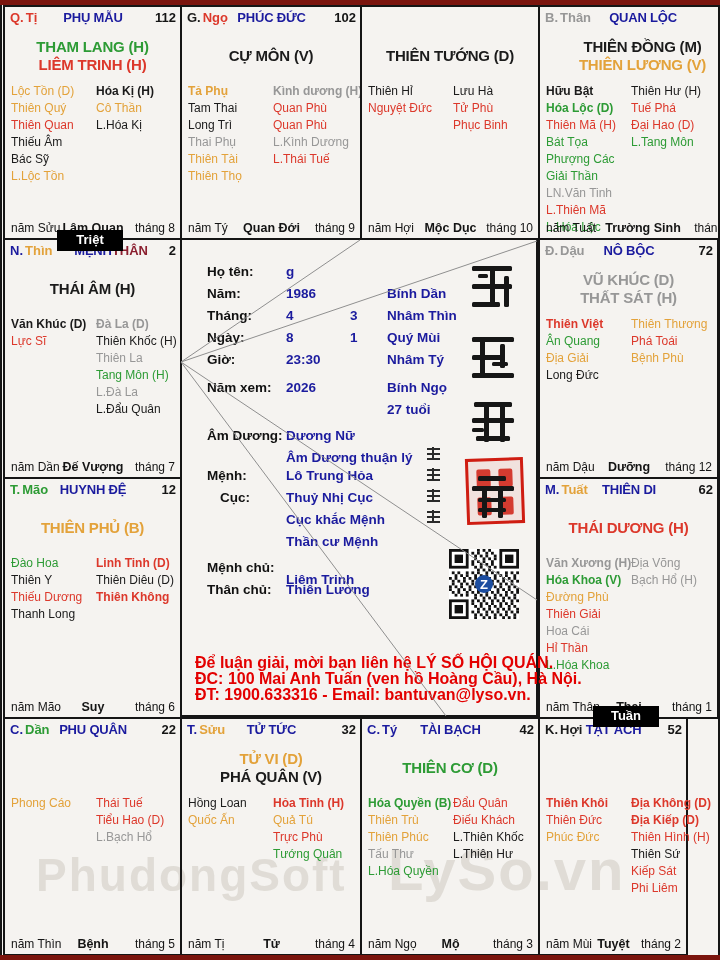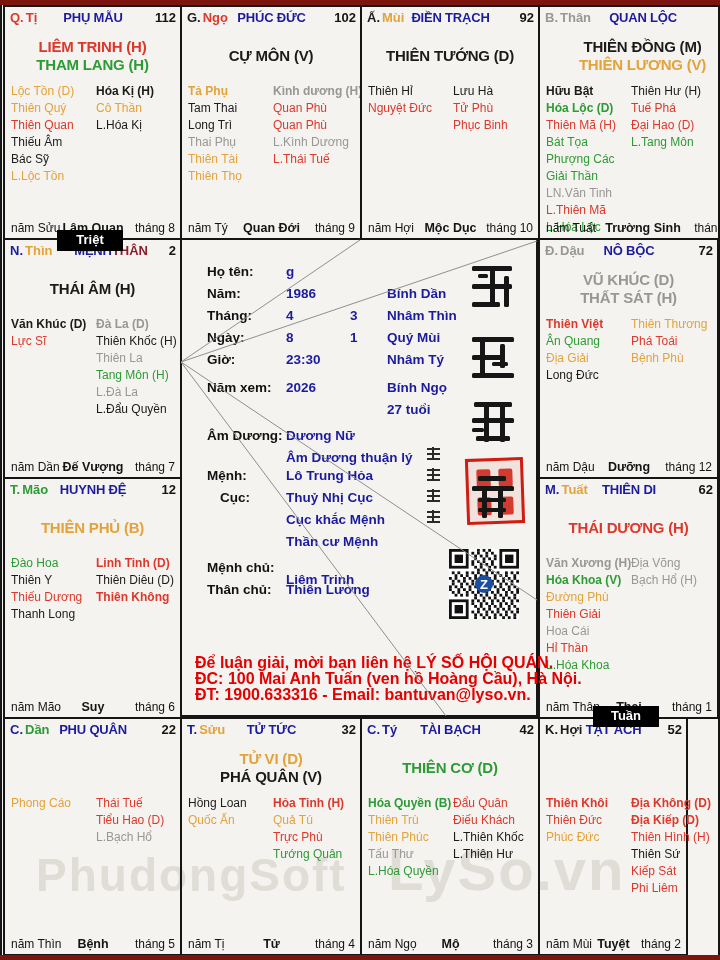--- a/index.html
+++ b/index.html
@@ -62,22 +62,22 @@
   </svg>
 
   <div id="palaces">
       <div class="cell" style="left: 3px; top: 5px; width: 179px; height: 235px;">
         <div class="hdr">
           <span class="canchi"><span class="c-r">Q.</span><span class="chi c-r">Tị</span></span>
           <span class="pname">PHỤ MẪU</span>
           <span class="pnum">112</span>
         </div>
         <div class="mains">
+          <div class="mainstar c-g">THAM LANG (H)</div>
           <div class="mainstar c-r">LIÊM TRINH (H)</div>
-          <div class="mainstar c-g">THAM LANG (H)</div>
         </div>
         <div class="starcol sl">
           <div class="c-o">Lộc Tồn (D)</div>
           <div class="c-o">Thiên Quý</div>
           <div class="c-r">Thiên Quan</div>
           <div class="c-k">Thiếu Âm</div>
           <div class="c-k">Bác Sỹ</div>
           <div class="c-o">L.Lộc Tồn</div>
         </div>
         <div class="starcol sr">
@@ -115,25 +115,20 @@
           <div class="c-y">L.Kình Dương</div>
           <div class="c-r">L.Thái Tuế</div>
         </div>
         <div class="foot">
           <span class="fnam">năm Tý</span>
           <span class="fvong">Quan Đới</span>
           <span class="fthang">tháng 9</span>
         </div>
       </div>
       <div class="cell" style="left: 360px; top: 5px; width: 180px; height: 235px;">
-        <div class="hdr">
-          <span class="canchi"><span class="c-k">Ấ.</span><span class="chi c-o">Mùi</span></span>
-          <span class="pname">ĐIỀN TRẠCH</span>
-          <span class="pnum">92</span>
-        </div>
         <div class="mains">
           <div class="mainstar c-k">THIÊN TƯỚNG (D)</div>
         </div>
         <div class="starcol sl">
           <div class="c-k">Thiên Hỉ</div>
           <div class="c-r">Nguyệt Đức</div>
         </div>
         <div class="starcol sr">
           <div class="c-k">Lưu Hà</div>
           <div class="c-r">Tử Phù</div>
@@ -191,21 +186,21 @@
         <div class="starcol sl">
           <div class="c-k b">Văn Khúc (D)</div>
           <div class="c-r">Lực Sĩ</div>
         </div>
         <div class="starcol sr">
           <div class="c-y b">Đà La (D)</div>
           <div class="c-k">Thiên Khốc (H)</div>
           <div class="c-y">Thiên La</div>
           <div class="c-g">Tang Môn (H)</div>
           <div class="c-y">L.Đà La</div>
-          <div class="c-k">L.Đẩu Quyền</div>
+          <div class="c-k">L.Đẩu Quân</div>
         </div>
         <div class="foot">
           <span class="fnam">năm Dần</span>
           <span class="fvong">Đế Vượng</span>
           <span class="fthang">tháng 7</span>
         </div>
       </div>
       <div class="cell" style="left: 538px; top: 238px; width: 181px; height: 241px;">
         <div class="hdr">
           <span class="canchi"><span class="c-y">Đ.</span><span class="chi c-y">Dậu</span></span>

